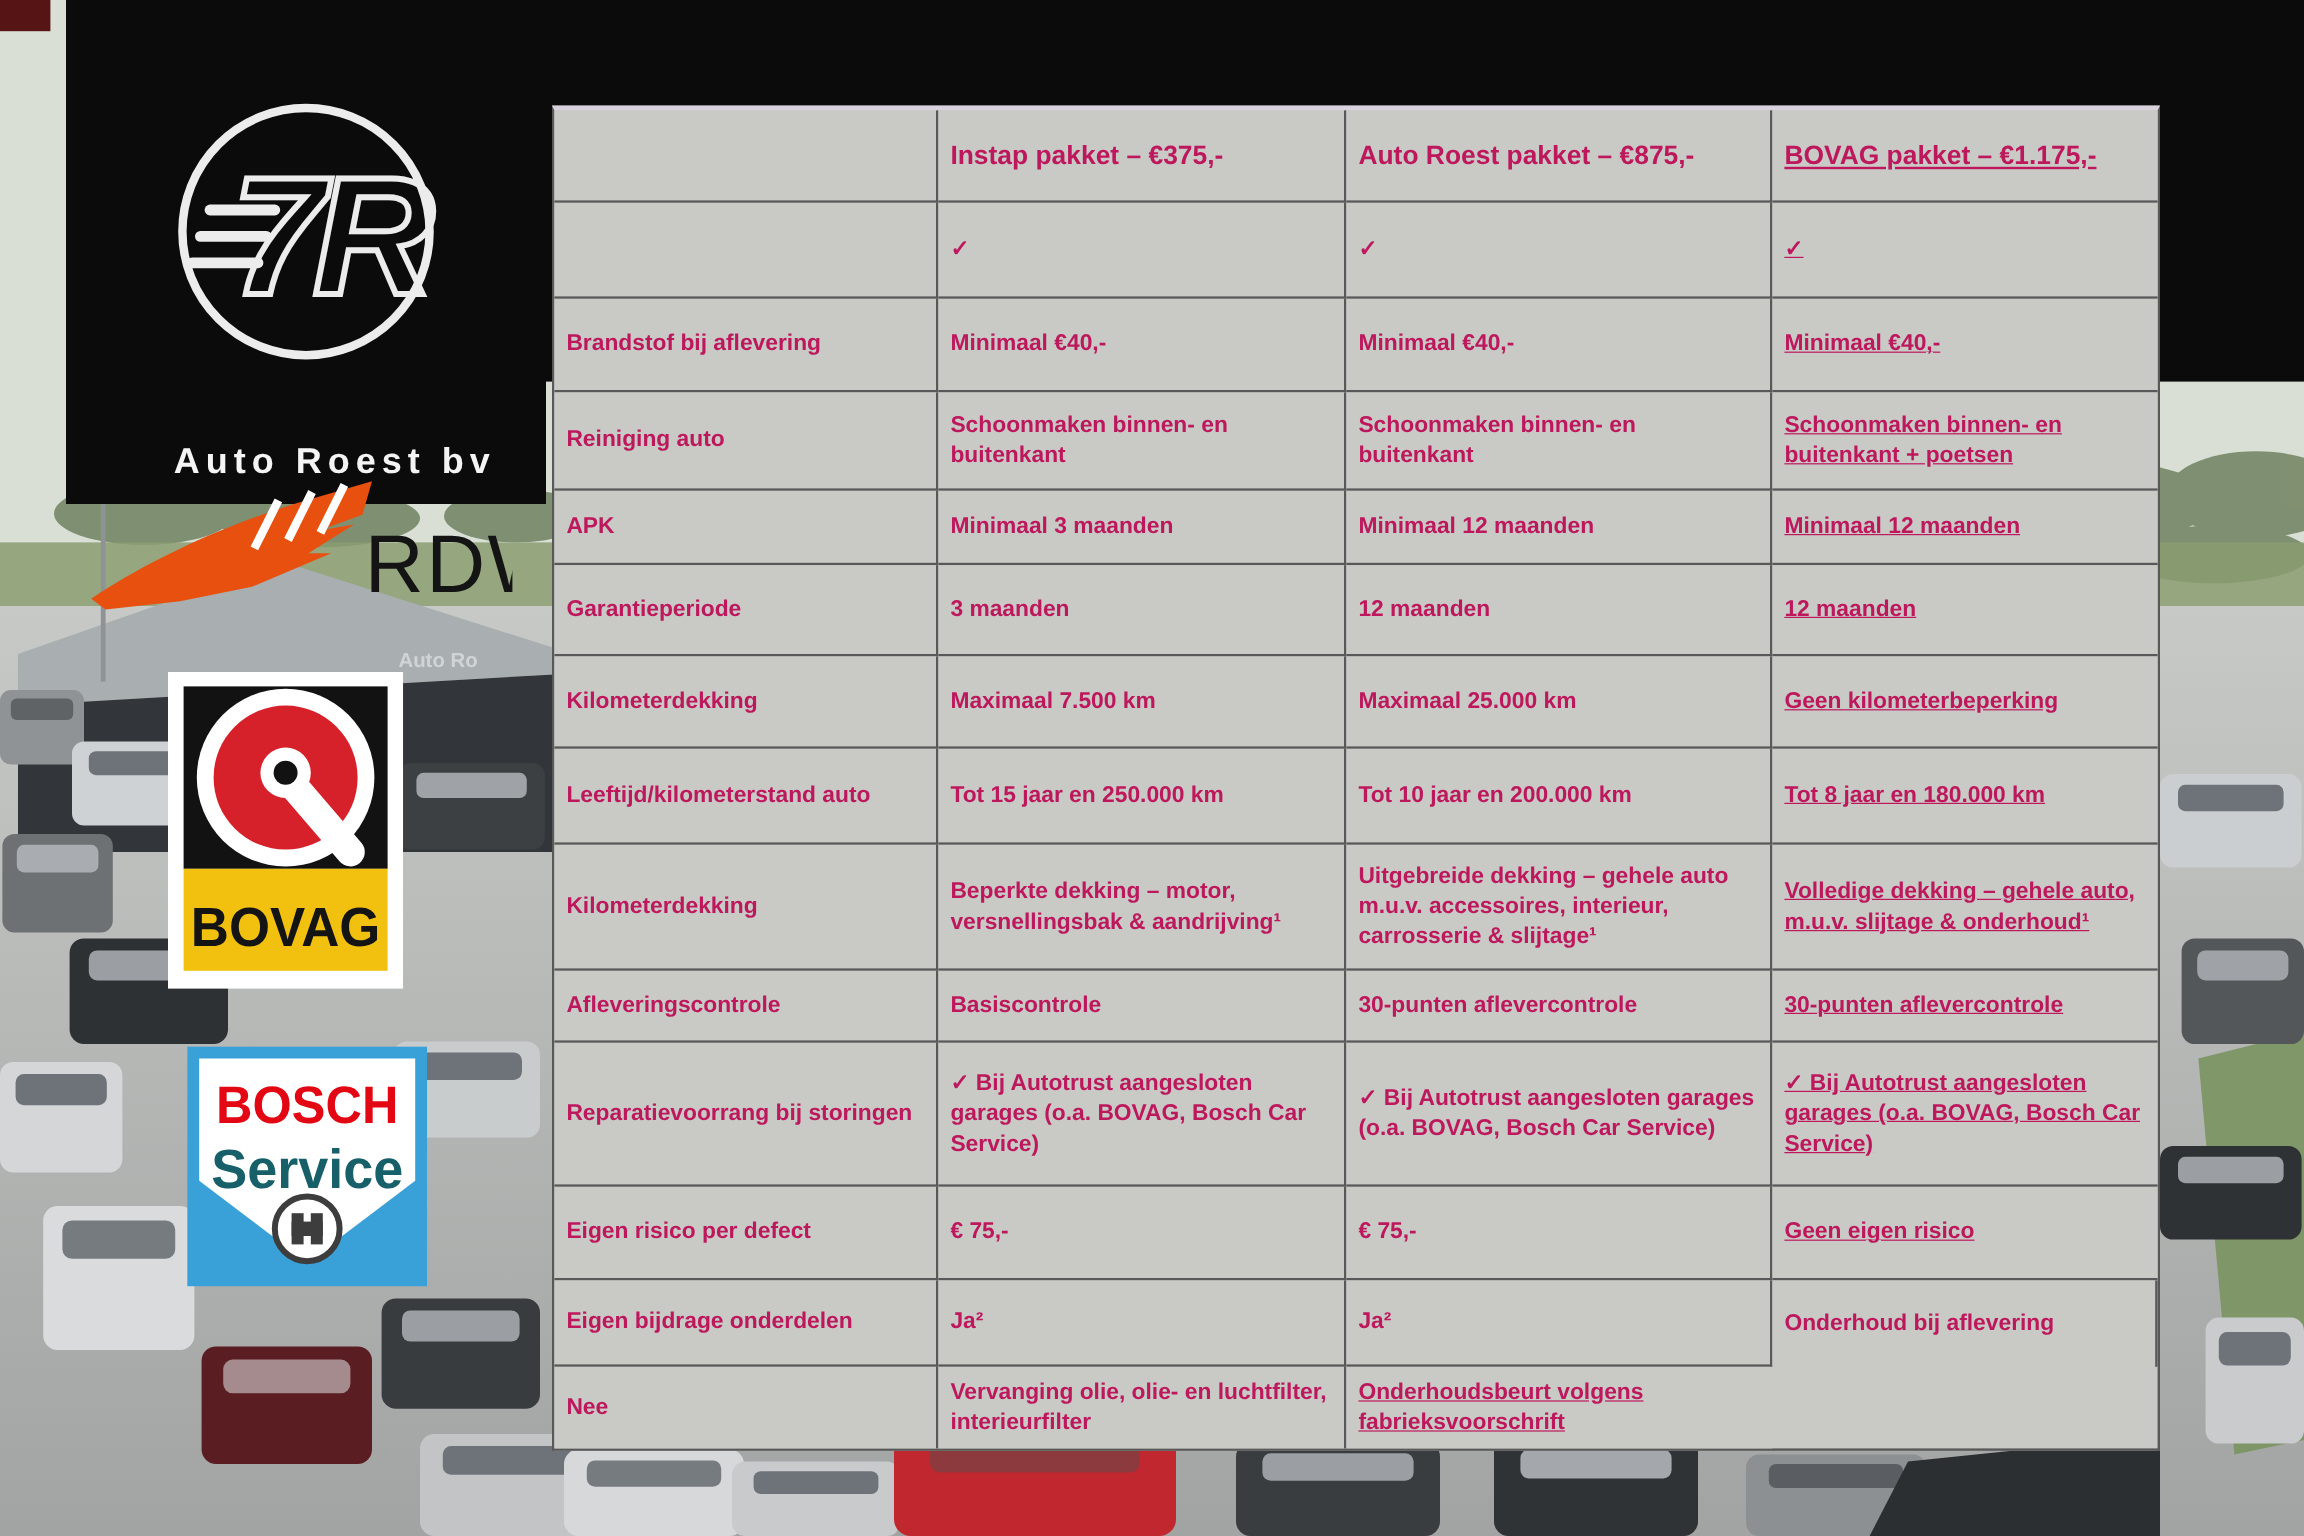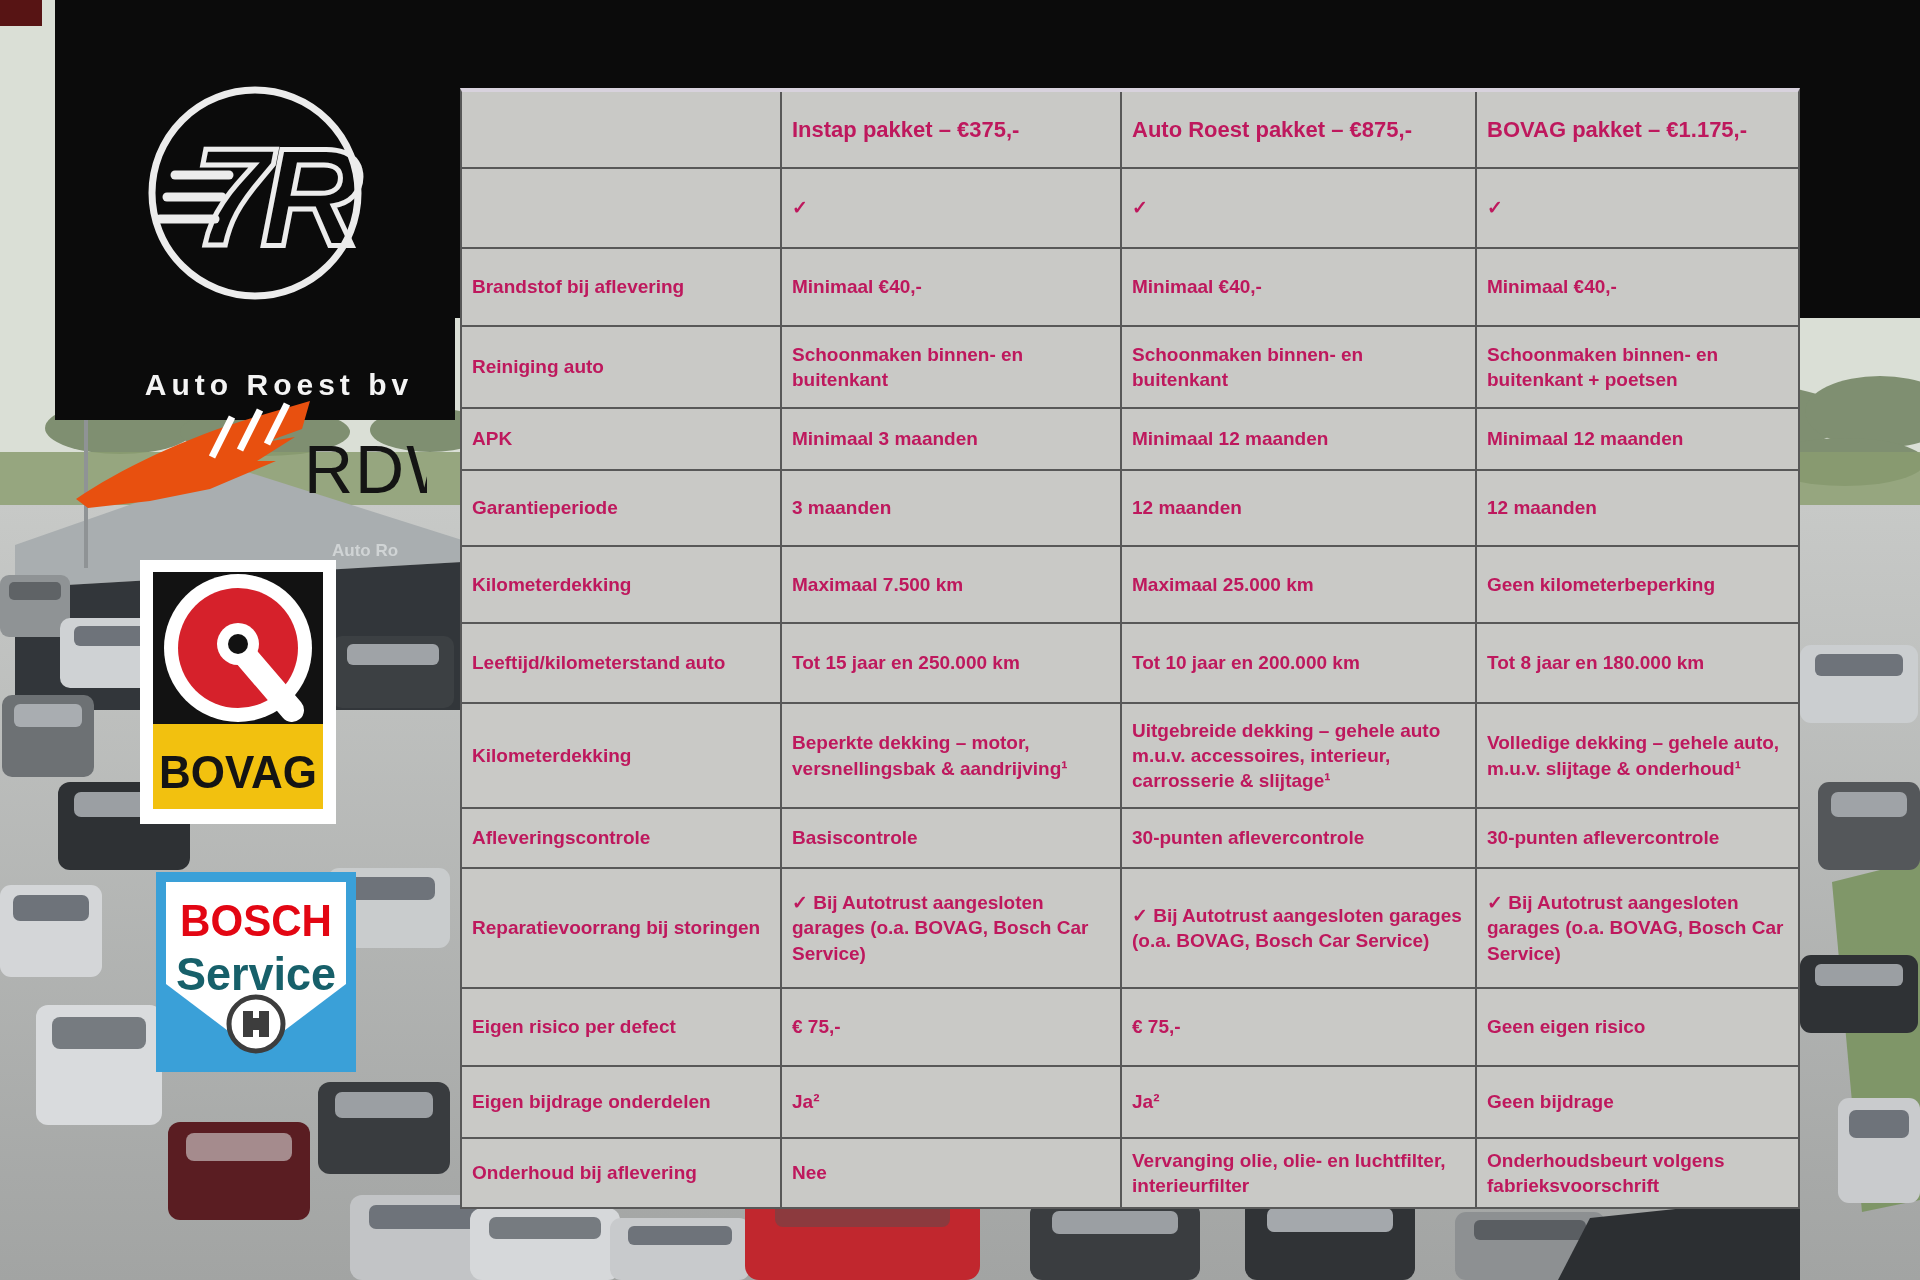--- a/index.html
+++ b/index.html
@@ -29,21 +29,21 @@
   .pkg-table{position:absolute;left:460px;top:88px;width:1340px;height:1121px;z-index:6;
       display:grid;grid-template-columns:320px 340px 355px 1fr;
       grid-template-rows:77px 80px 78px 82px 62px 76px 77px 80px 105px 60px 120px 78px 72px 1fr;
       background:var(--table-bg,#c9c9c6);
       border:2px solid #585858;border-top:4px solid #d8d2dd;box-sizing:border-box;}
   .cell{border-right:2px solid #585858;border-bottom:2px solid #585858;
       background:var(--table-bg,#c9c9c6);display:flex;align-items:center;
       padding:8px 12px 8px 10px;font-weight:bold;font-size:19px;line-height:1.32;
       color:#be185d;box-sizing:border-box;overflow:hidden;}
   .cell.head{font-size:22px;}
-  .cell.no-r{border-right:none;}
+  .cell.no-r{border-right:none;text-decoration:underline;}
   .cell.no-b{border-bottom:none;}
 </style>
 </head>
 <body>
 
 <div class="canvas">
 
   <svg class="bg" width="1920" height="1280" viewBox="0 0 1920 1280">
     <defs>
       <linearGradient id="lot" x1="0" y1="0" x2="0" y2="1">
@@ -272,20 +272,19 @@
       <div class="cell ">✓ Bij Autotrust aangesloten garages (o.a. BOVAG, Bosch Car Service)</div>
       <div class="cell ">✓ Bij Autotrust aangesloten garages (o.a. BOVAG, Bosch Car Service)</div>
       <div class="cell no-r-never no-r">✓ Bij Autotrust aangesloten garages (o.a. BOVAG, Bosch Car Service)</div>
       <div class="cell label">Eigen risico per defect</div>
       <div class="cell ">€ 75,-</div>
       <div class="cell ">€ 75,-</div>
       <div class="cell no-r-never no-r">Geen eigen risico</div>
       <div class="cell label">Eigen bijdrage onderdelen</div>
       <div class="cell ">Ja²</div>
       <div class="cell ">Ja²</div>
-      <div class="cell no-r-never no-r">Geen bijdrage</div>
       <div class="cell label no-b">Onderhoud bij aflevering</div>
       <div class="cell no-b ">Nee</div>
       <div class="cell no-b ">Vervanging olie, olie- en luchtfilter, interieurfilter</div>
       <div class="cell no-r-never no-b no-r">Onderhoudsbeurt volgens fabrieksvoorschrift</div>
     </div>
 
 </div>
 
 </body></html>

